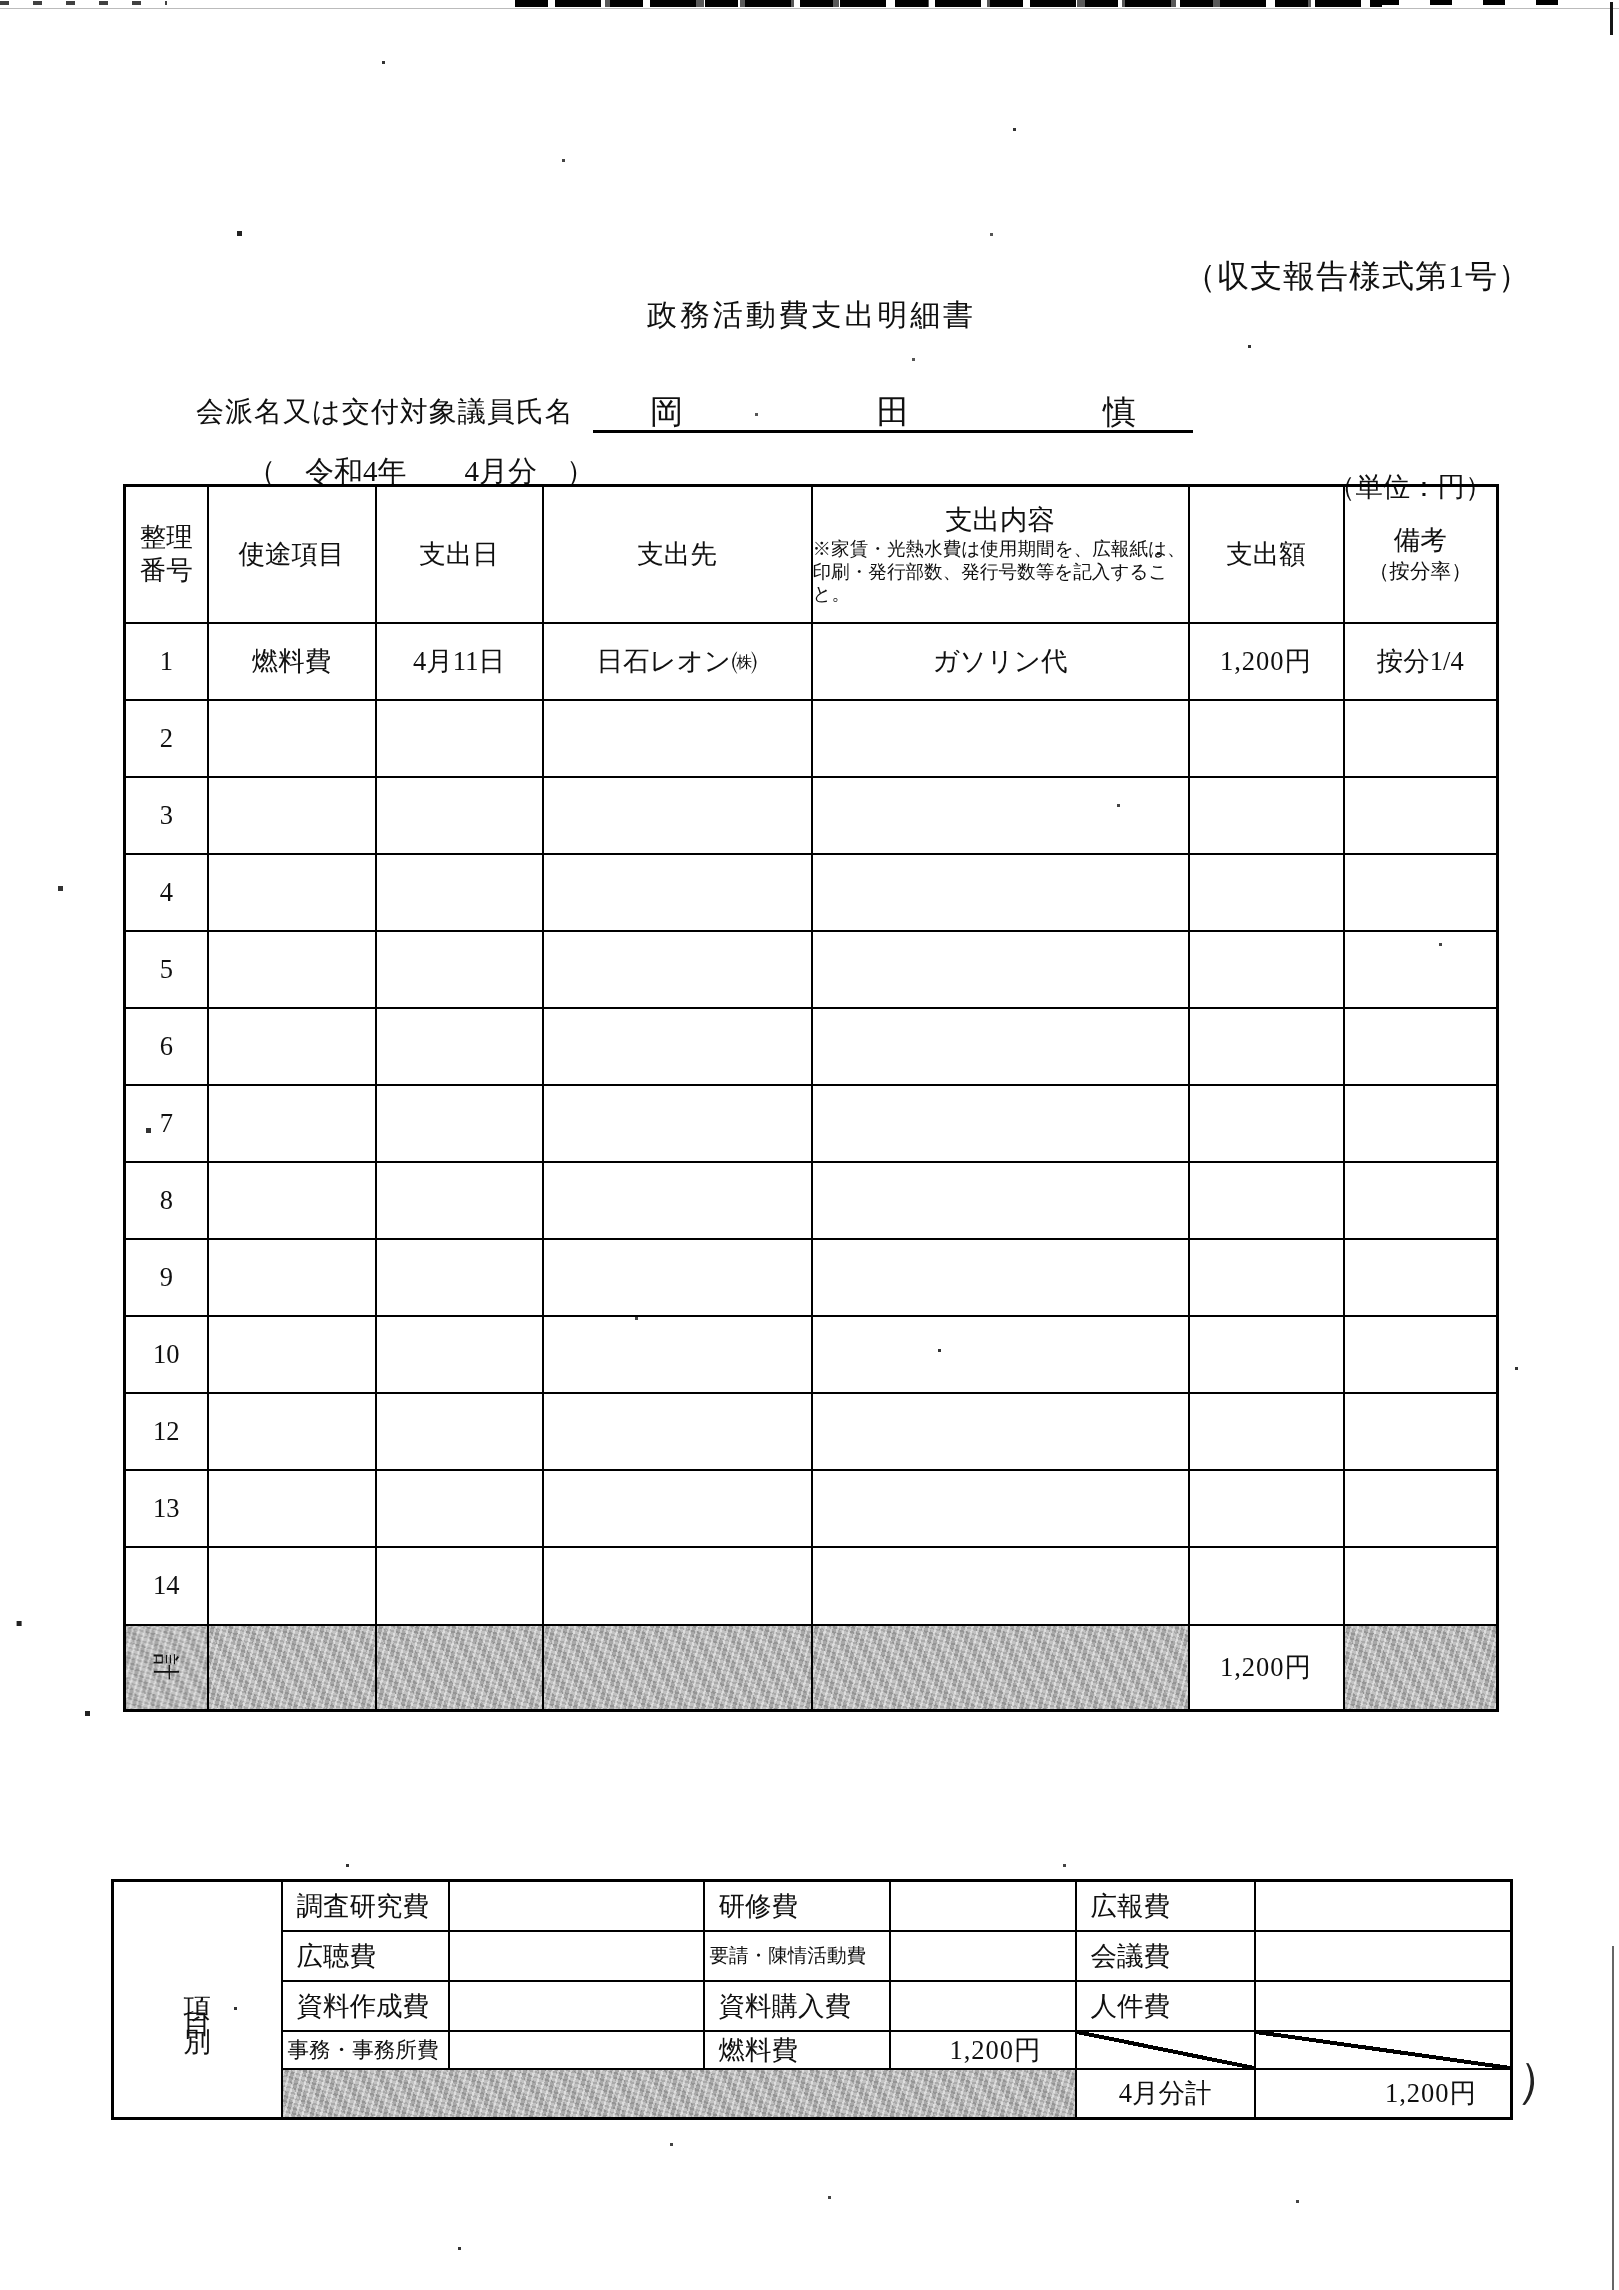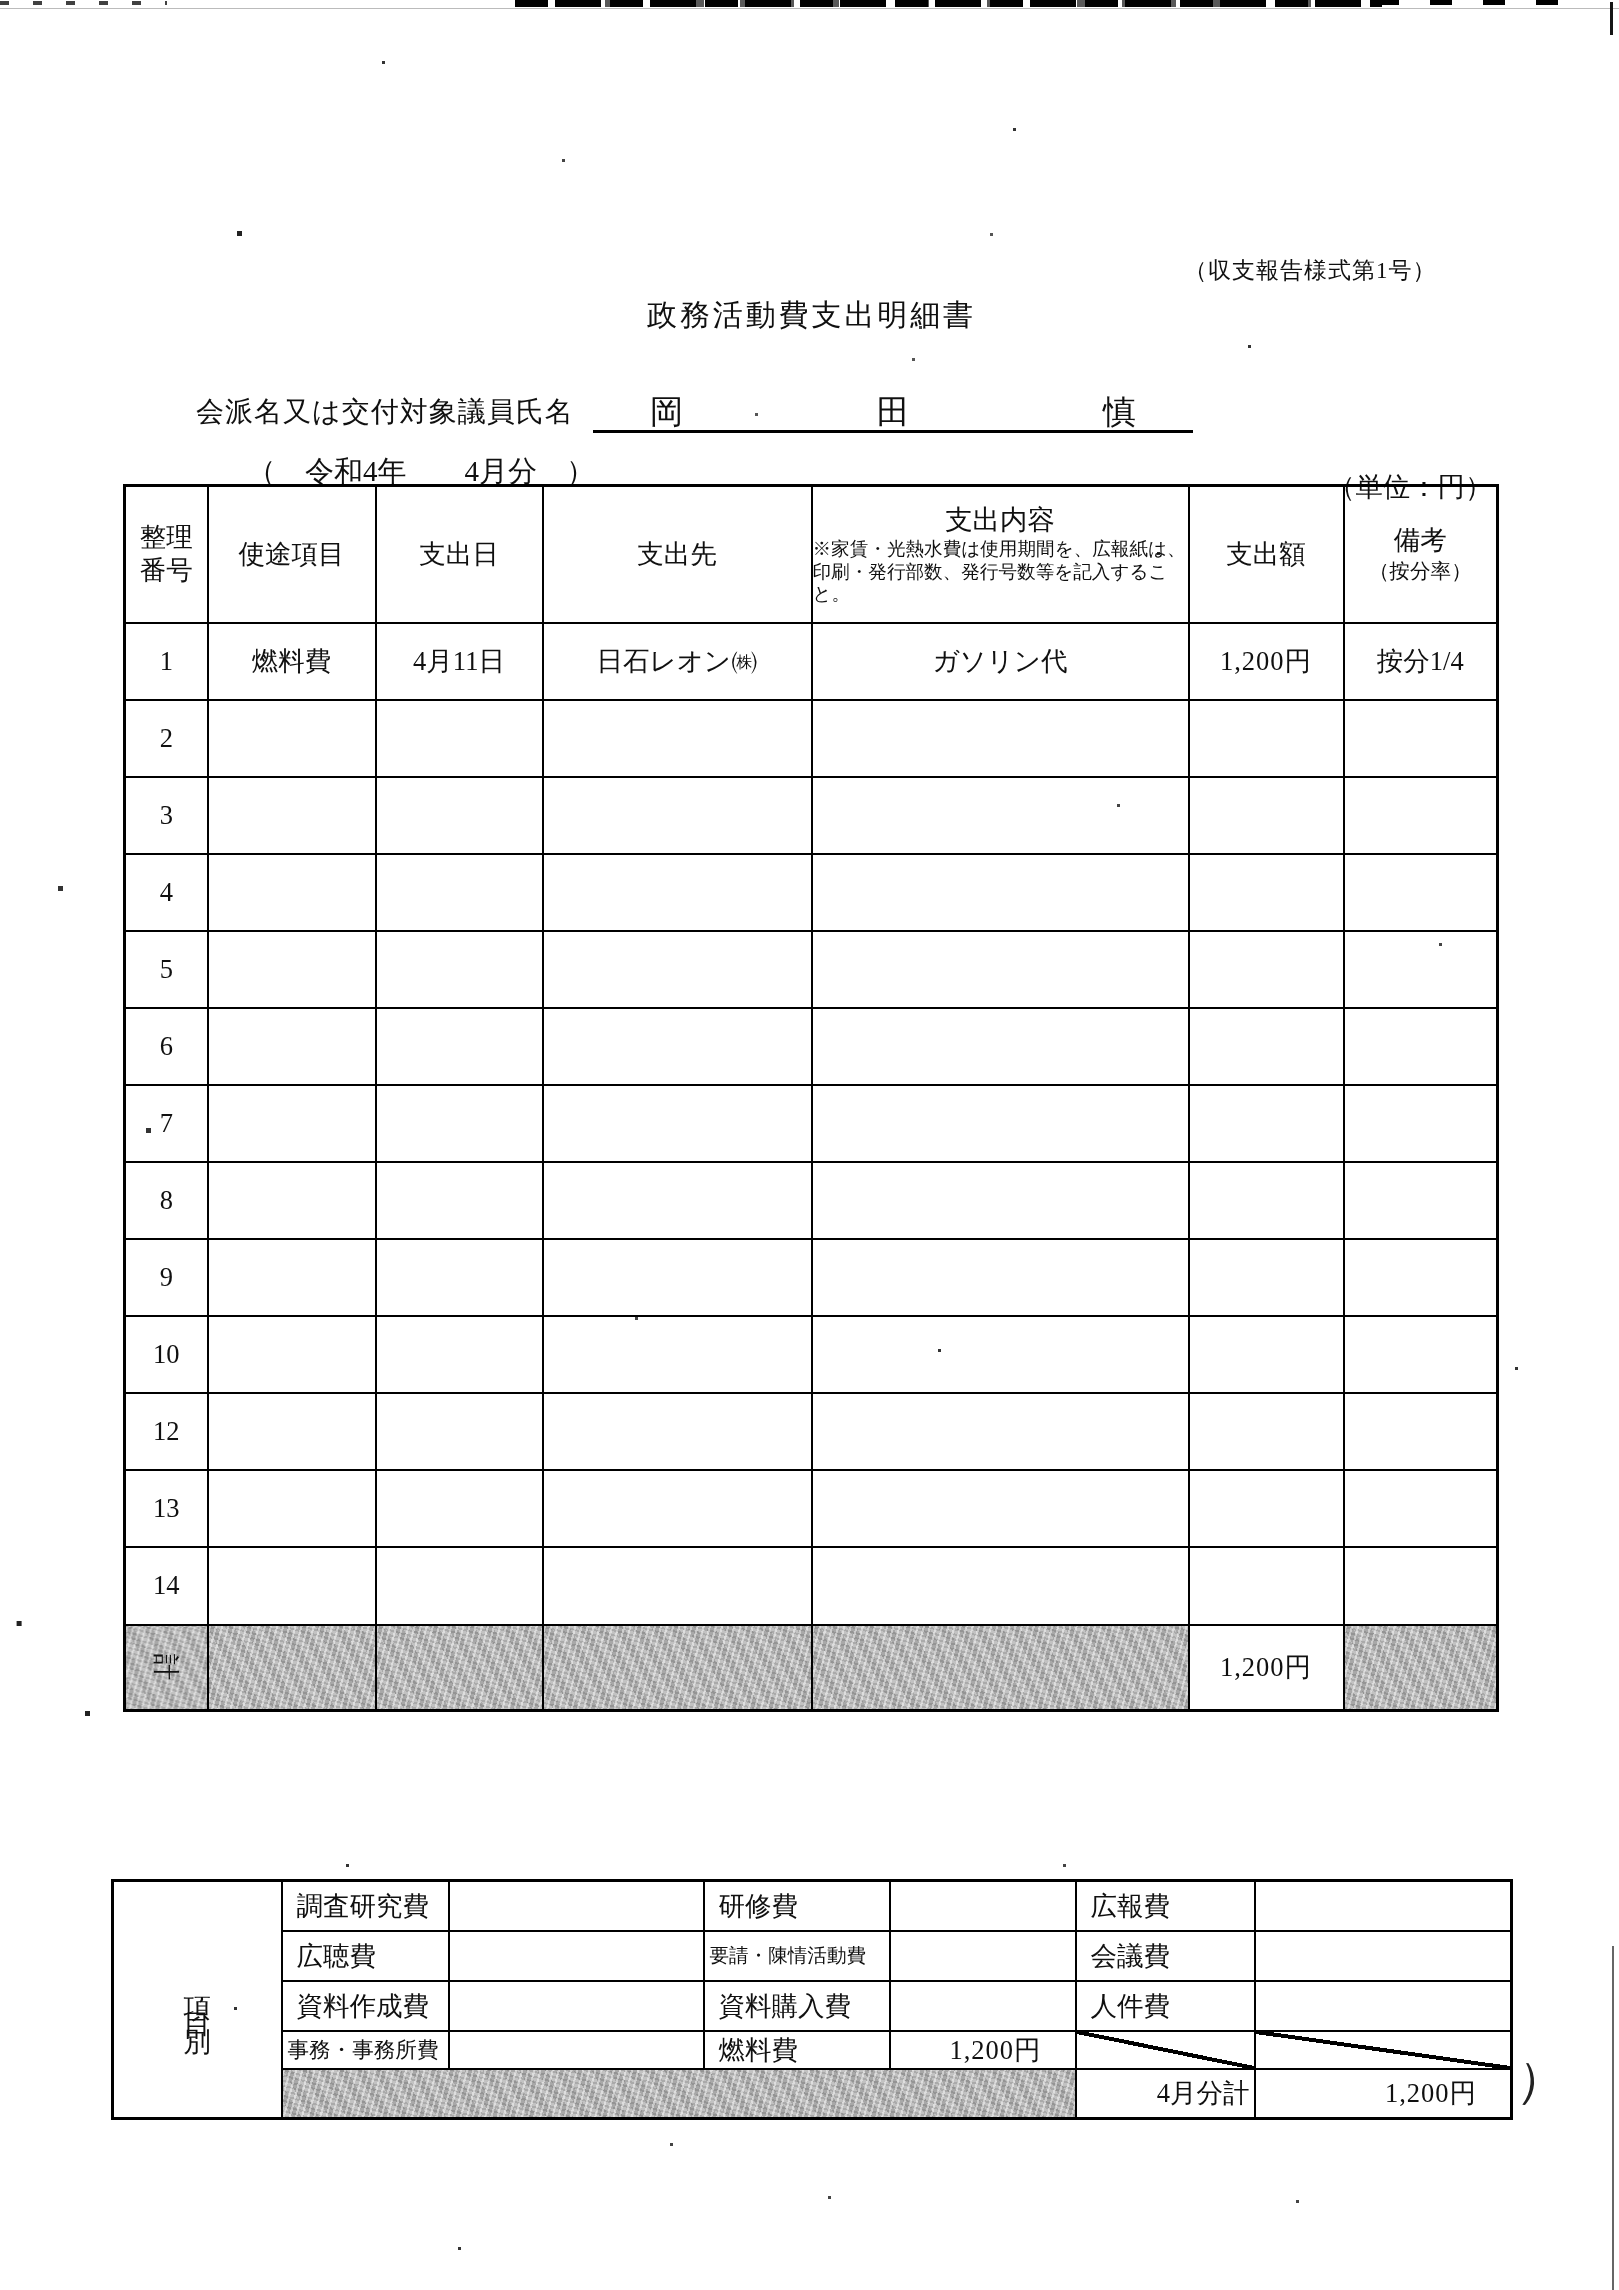--- a/index.html
+++ b/index.html
@@ -45,21 +45,21 @@
       1296px 2200px 0 0 #444, 59px 887px 0 1px #333, 17.6px 1622px 0 1px #222,
       1117px 804px 0 0 #444, 828px 2196px 0 0 #444;
   }
   .stray-mark{
     left:1517px;top:2049px;
     font-size:49px;color:#222;transform:rotate(5deg);
     font-family:"DejaVu Serif",serif;
   }
 
   
-  .form-number{left:1184px;top:255px;font-size:23px;letter-spacing:1px;}
+  .form-number{left:1184px;top:255px;font-size:32px;letter-spacing:1px;}
   .doc-title{left:647px;top:295px;font-size:30px;letter-spacing:2.9px;font-weight:500;}
   .name-label{left:196px;top:393px;font-size:28px;letter-spacing:1px;}
   .name-line{
     left:593px;top:390px;width:600px;height:43px;
     border-bottom:3.9px solid #000;
     display:flex;justify-content:space-between;
     padding:0 57px;box-sizing:border-box;
     font-size:33px;
   }
   .period{left:247px;top:452px;font-size:29px;}
@@ -99,21 +99,21 @@
     padding:0 0 0 14px;font-size:26.5px;
     text-align:left;vertical-align:middle;overflow:hidden;
   }
   .summary-table .v-label{
     text-align:center;padding:0;
     writing-mode:vertical-rl;letter-spacing:15.7px;font-size:27.4px;
   }
   .summary-table .sm{font-size:19.6px;padding-left:4.9px;}
   .summary-table .md{font-size:21.6px;padding-left:4.9px;}
   .summary-table .amt{text-align:right;padding-right:33px;letter-spacing:1px;}
-  .summary-table .total-label{text-align:right;padding:4px;font-size:26.5px;}
+  .summary-table .total-label{text-align:center;padding:4px;font-size:26.5px;}
   .diag{
     background-image:linear-gradient(to top right,
       transparent 0,transparent calc(50% - 2px),
       #000 calc(50% - 2px),#000 calc(50% + 2px),
       transparent calc(50% + 2px),transparent 100%);
   }
 </style>
 </head>
 <body>
 

